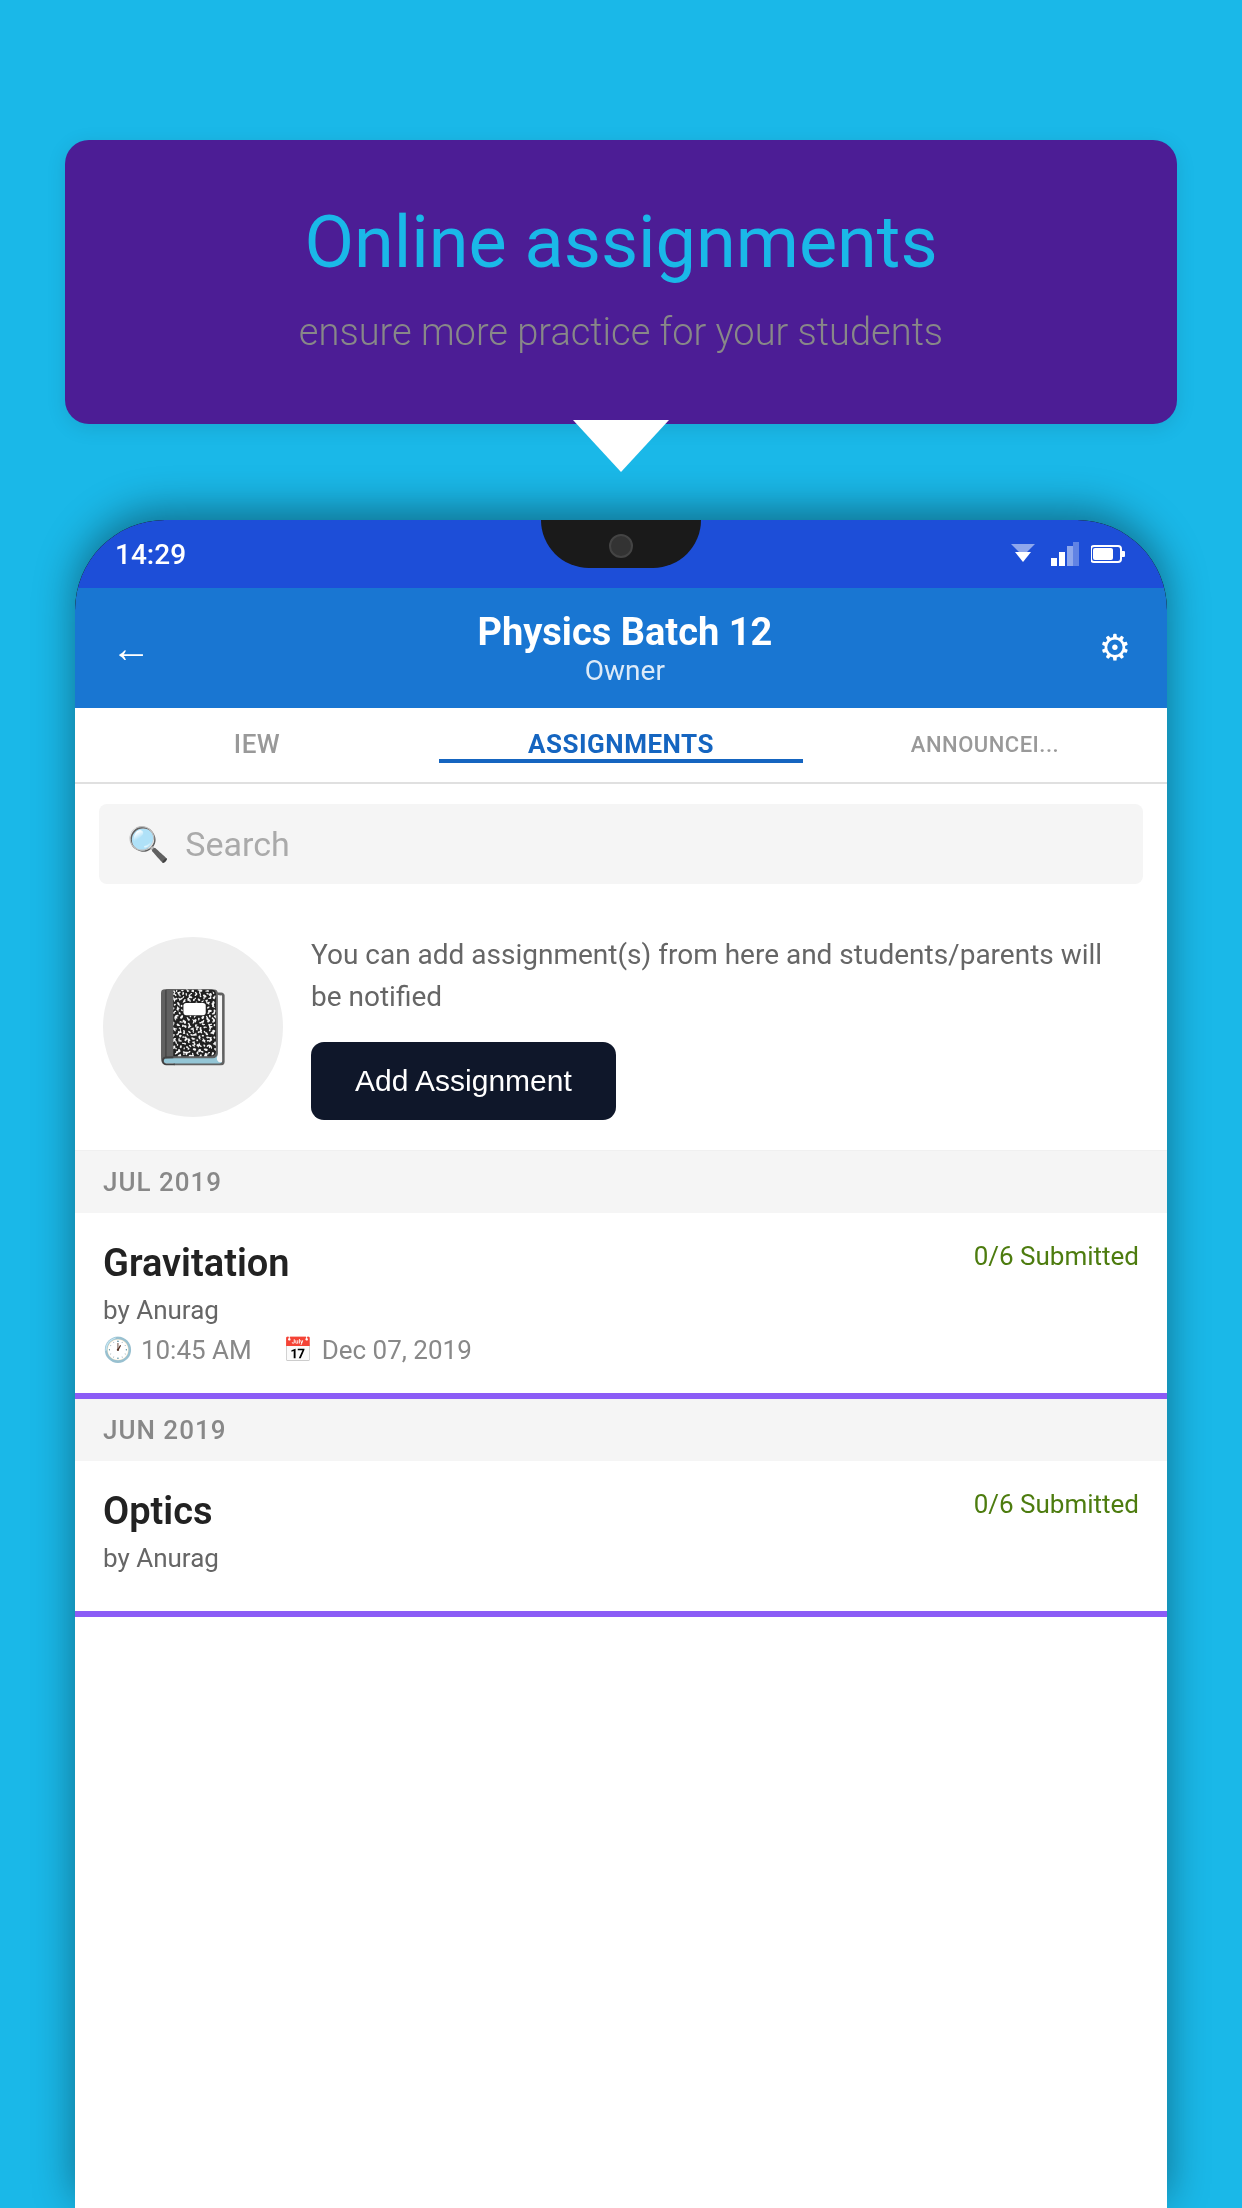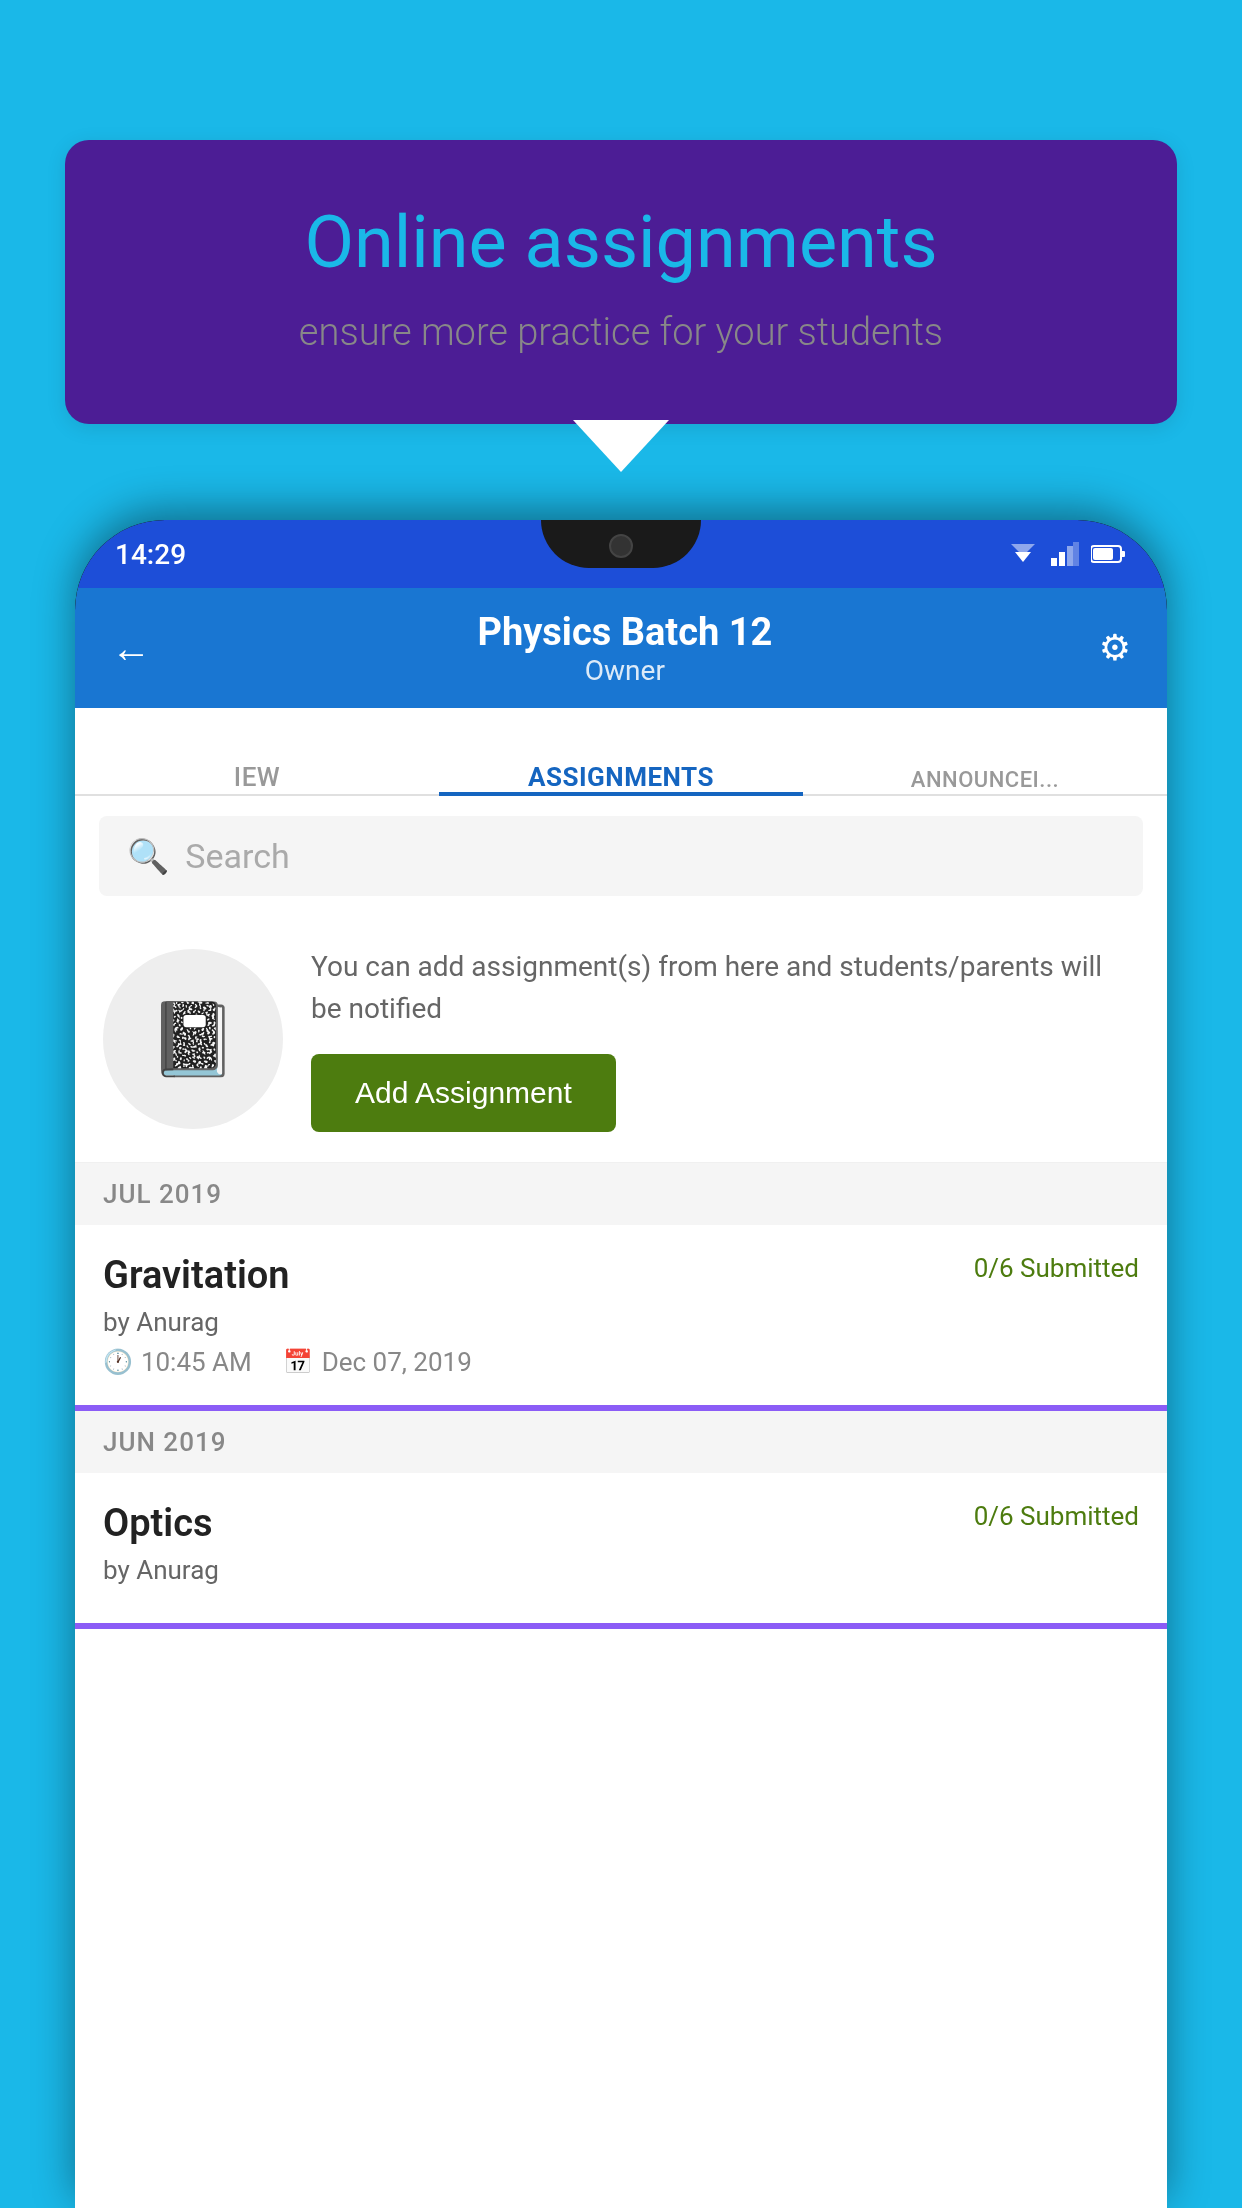--- a/index.html
+++ b/index.html
@@ -145,22 +145,22 @@
       color: white;
       font-size: 36px;
       cursor: pointer;
     }
 
     
     .tab-bar {
       background: white;
       display: flex;
       border-bottom: 2px solid #e0e0e0;
-      height: 88px;
-      align-items: flex-end;
+      height: 76px;
+      align-items: center;
     }
     .tab-item {
       flex: 1;
       display: flex;
       align-items: center;
       justify-content: center;
       font-size: 26px;
       font-weight: 500;
       color: #999;
       cursor: pointer;
@@ -228,24 +228,24 @@
     .promo-text-section {
       flex: 1;
     }
     .promo-description {
       color: #666;
       font-size: 28px;
       line-height: 1.5;
       margin-bottom: 24px;
     }
     .add-assignment-btn {
-      background: #4d7c0f;
+      background: #0f172a;
       color: white;
       border: none;
-      border-radius: 8px;
+      border-radius: 13px;
       padding: 22px 44px;
       font-size: 30px;
       font-weight: 500;
       cursor: pointer;
     }
 
     
     .month-header {
       background: #f5f5f5;
       padding: 16px 28px;

